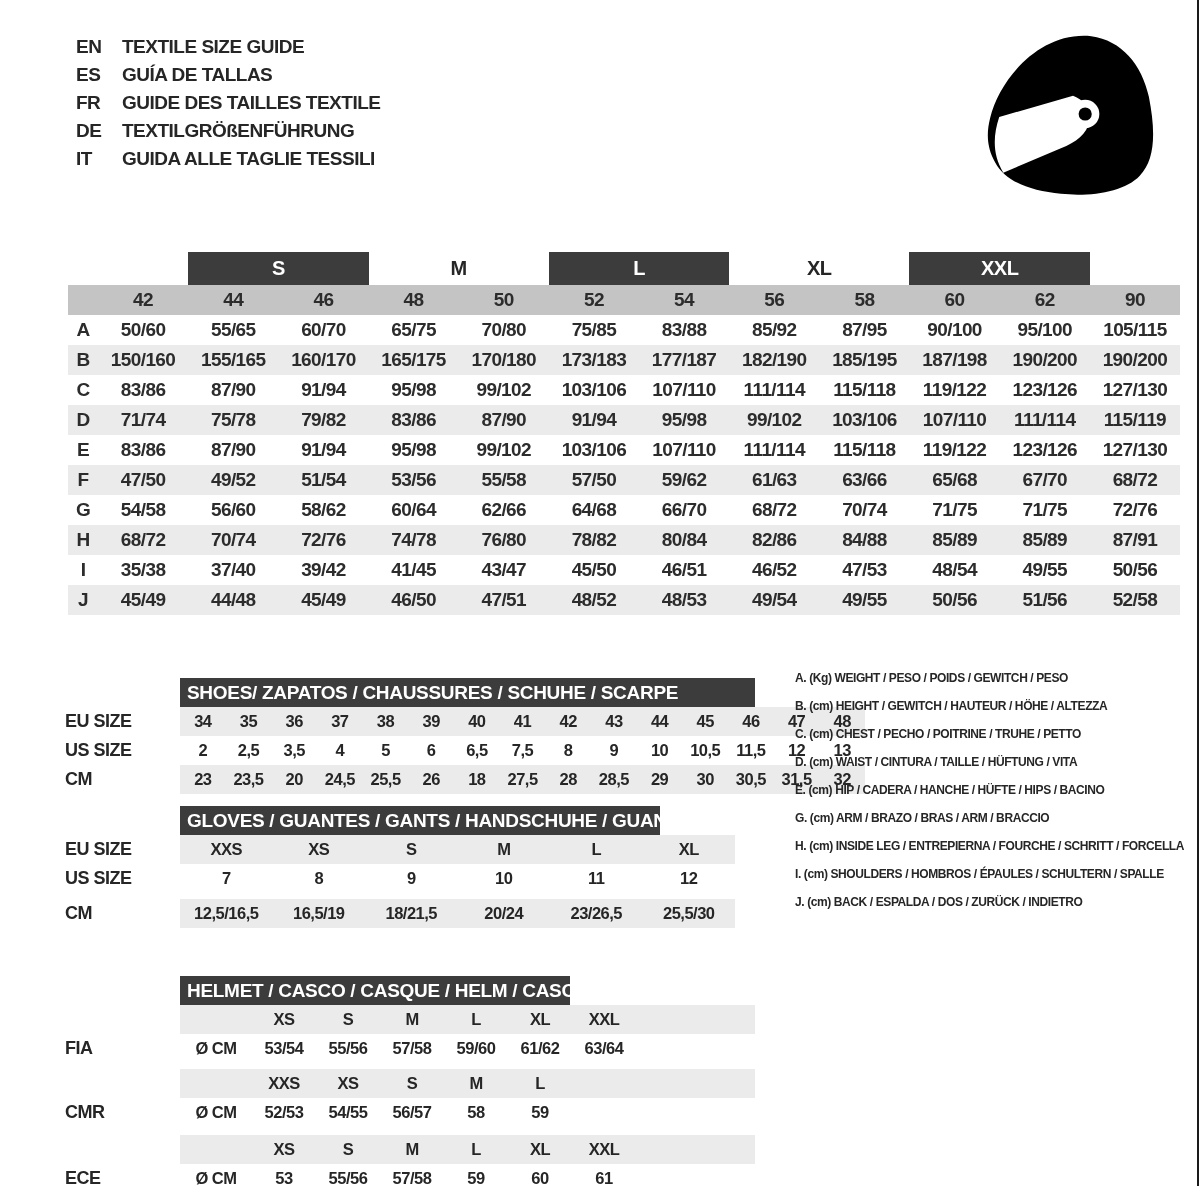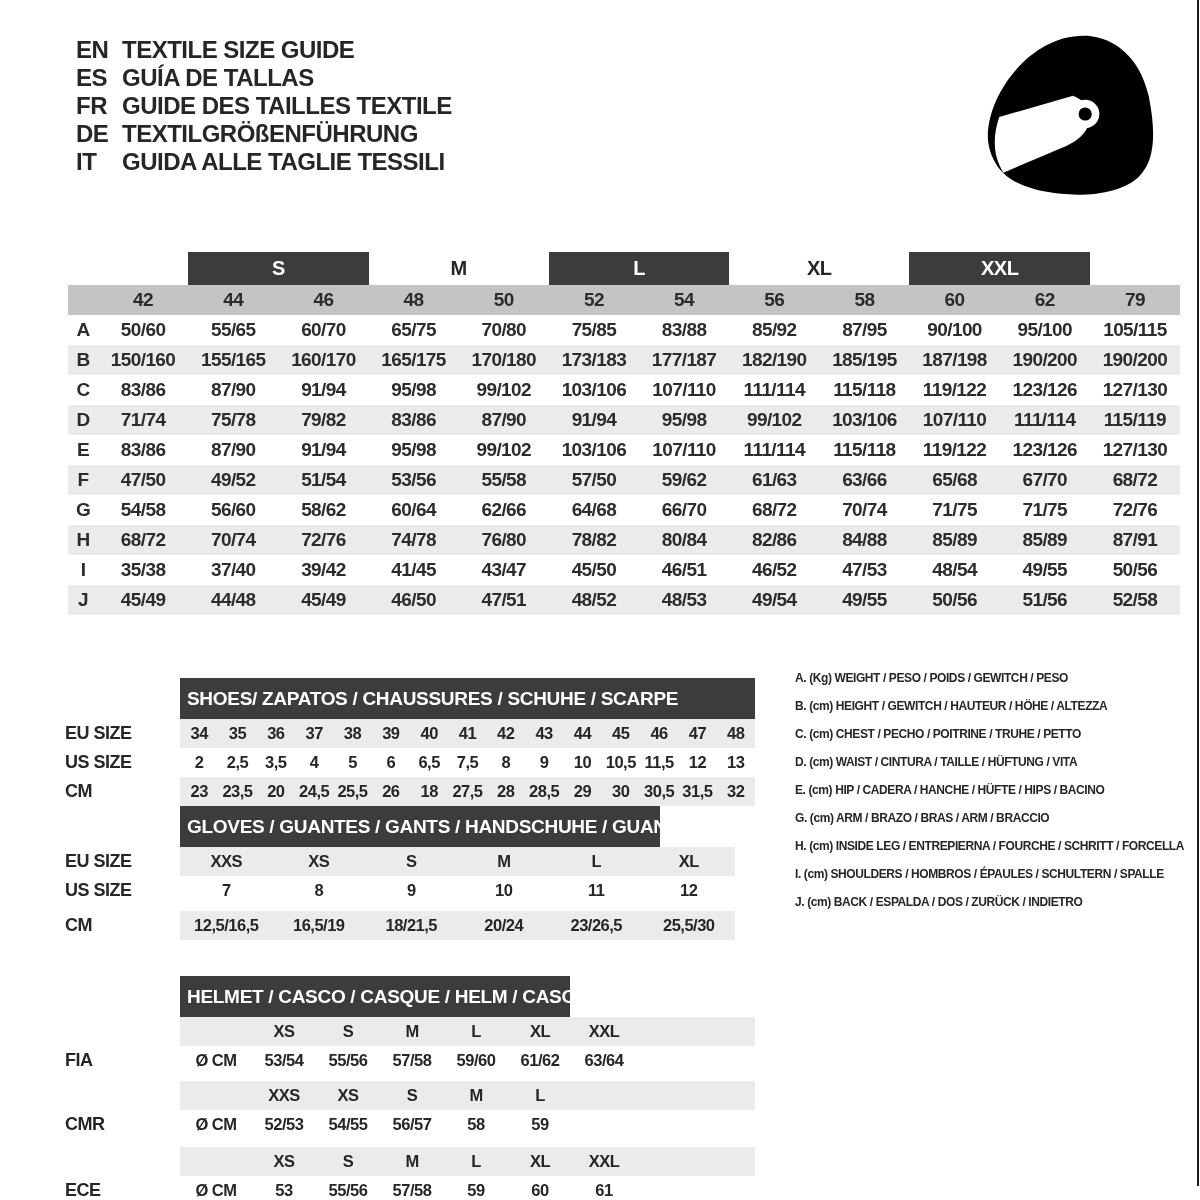--- a/index.html
+++ b/index.html
@@ -2,53 +2,53 @@
 <html><head>
 <meta charset="utf-8">
 <style>
   *{margin:0;padding:0;box-sizing:border-box}
   html,body{width:1200px;height:1200px}
   body{position:relative;background:#fff;font-family:"Liberation Sans",sans-serif;
        font-weight:700;color:#262626;overflow:hidden}
 
   
   .lang-list{position:absolute;left:76px;top:36px}
-  .lang-row{display:flex;height:28px;align-items:flex-end;font-size:24px;letter-spacing:-0.5px}
+  .lang-row{display:flex;height:28px;align-items:flex-start;font-size:19px;letter-spacing:-0.5px}
   .lang-code{width:46px}
 
   
   .helmet-icon{position:absolute;left:978px;top:30px;width:182px;height:170px}
 
   
   .main-table{position:absolute;left:68px;top:252px;width:1112px}
   .mt-groups,.mt-header,.mt-row{display:grid;grid-template-columns:30px repeat(12,1fr)}
   .mt-groups{height:33px}
   .mt-group{display:flex;align-items:center;justify-content:center;font-size:20px;letter-spacing:-0.5px}
   .mt-group.dark{background:#3c3c3c;color:#fff}
   .mt-header{height:30px;background:#c4c4c4}
   .mt-row{height:30px}
   .mt-row.stripe{background:#ebebeb}
   .mt-cell{display:flex;align-items:center;justify-content:center;font-size:19px;
            letter-spacing:-0.6px;color:#2c2c2c;white-space:nowrap}
 
   
   .section{position:absolute;left:65px}
-  .sec-bar{height:41px;background:#3c3c3c;color:#fff;display:flex;align-items:center;
+  .sec-bar{height:29px;background:#3c3c3c;color:#fff;display:flex;align-items:center;
            padding-left:7px;font-size:19px;letter-spacing:-0.3px;margin-left:115px;white-space:nowrap}
   .sec-row{display:flex;height:29px}
   .sec-row.gap{margin-top:6px}
   .sec-row.gap8{margin-top:8px}
   .sec-label{width:115px;display:flex;align-items:center;font-size:18px;letter-spacing:-0.5px}
   .sec-cells{display:flex;align-items:center}
   .sec-cells.stripe{background:#ebebeb}
   .cell{display:flex;align-items:center;justify-content:center;font-size:16.5px;
         letter-spacing:-0.5px;white-space:nowrap}
   .shoes{top:678px}
   .shoes .sec-bar{width:575px}
-  .shoes .sec-cells{width:575px}
+  .shoes .sec-cells{width:685px}
   .shoes .cell{flex:1}
   .gloves{top:806px}
   .gloves .sec-bar{width:480px}
   .gloves .sec-cells{width:555px}
   .gloves .cell{flex:1}
   .helmet{top:976px}
   .helmet .sec-bar{width:390px}
   .helmet .sec-cells{width:575px}
   .helmet .cell-unit{width:72px}
   .helmet .cell-size{width:64px}
@@ -111,21 +111,21 @@
       <div class="mt-cell">44</div>
       <div class="mt-cell">46</div>
       <div class="mt-cell">48</div>
       <div class="mt-cell">50</div>
       <div class="mt-cell">52</div>
       <div class="mt-cell">54</div>
       <div class="mt-cell">56</div>
       <div class="mt-cell">58</div>
       <div class="mt-cell">60</div>
       <div class="mt-cell">62</div>
-      <div class="mt-cell">79</div>
+      <div class="mt-cell">90</div>
     </div>
   <div id="mt-body">
       <div class="mt-row">
         <div class="mt-cell">A</div>
         <div class="mt-cell">50/60</div>
         <div class="mt-cell">55/65</div>
         <div class="mt-cell">60/70</div>
         <div class="mt-cell">65/75</div>
         <div class="mt-cell">70/80</div>
         <div class="mt-cell">75/85</div>

